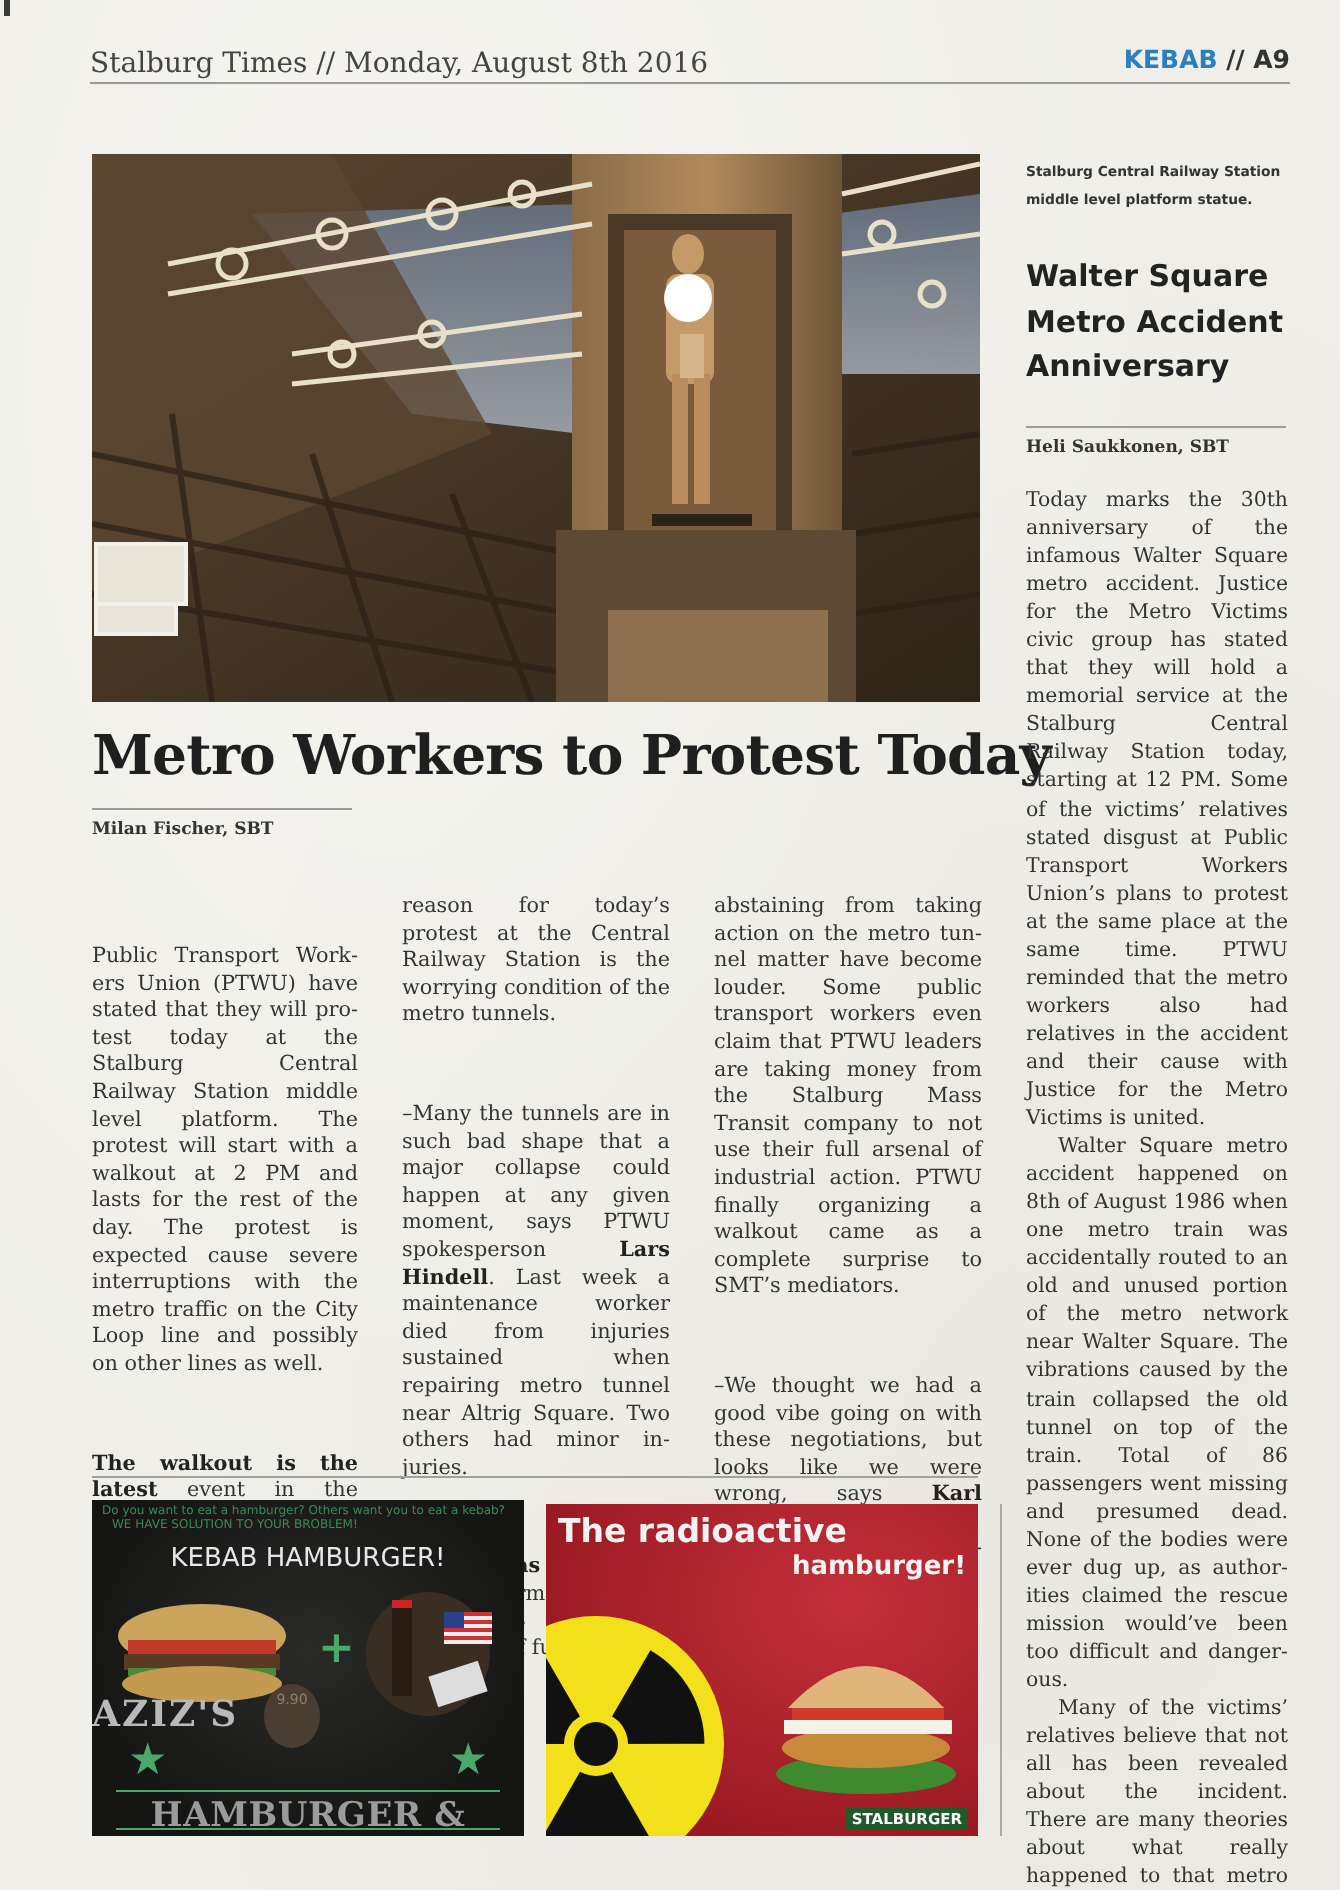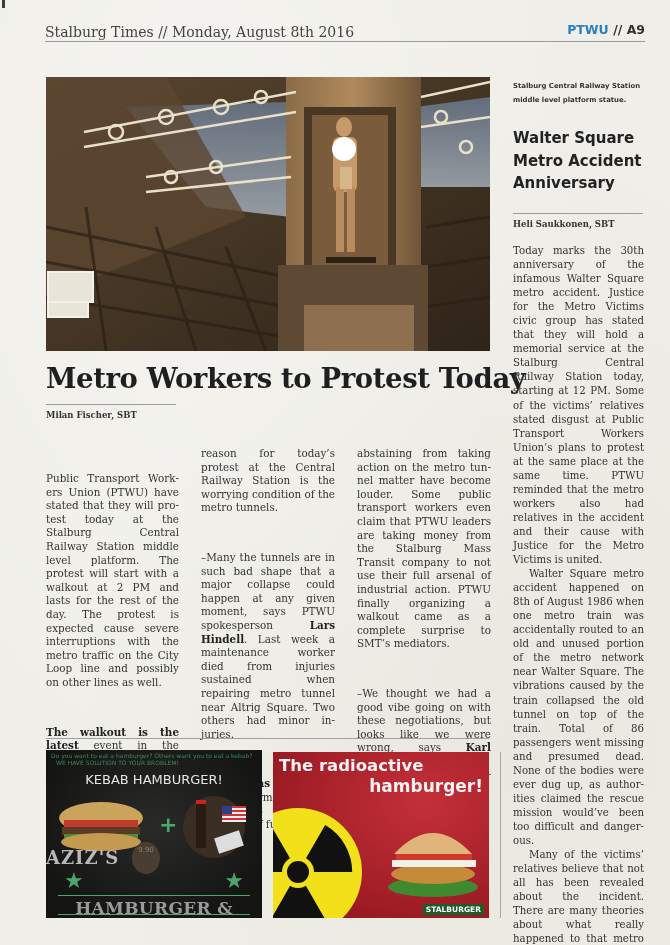--- a/index.html
+++ b/index.html
@@ -82,21 +82,21 @@
   .ad1-star { position: absolute; top: 118px; color: #4aa86a; font-size: 22px; }
   .ad1-line { position: absolute; left: 12px; width: 192px; height: 1px; background: #4aa86a; }
   .ad1-sub { position: absolute; left: 0; width: 100%; top: 148px; text-align: center; color: #9b9b9b; font-family: "DejaVu Serif", serif; font-size: 17px; font-weight: bold; letter-spacing: 0.3px; }
 
   .ad2 {
     position: absolute; left: 273px; top: 752px; width: 216px; height: 166px;
     background: radial-gradient(ellipse at 70% 30%, #c4303a, #9a1a22 75%);
     overflow: hidden; font-family: "DejaVu Sans", sans-serif;
   }
   .ad2-l1 { position: absolute; left: 6px; top: 4px; color: #f2f2f2; font-size: 16.5px; font-weight: bold; }
-  .ad2-l2 { position: absolute; right: 6px; top: 24px; color: #f2f2f2; font-size: 17px; font-weight: bold; }
+  .ad2-l2 { position: absolute; right: 6px; top: 24px; color: #f2f2f2; font-size: 13px; font-weight: bold; }
   .ad2-hazard { position: absolute; left: -40px; top: 55px; width: 130px; height: 130px; }
   .ad2-burger { position: absolute; left: 113px; top: 70px; width: 95px; height: 75px; }
   .ad2-brand { position: absolute; right: 5px; bottom: 3px; background: #1f5a2a; color: #fff; font-size: 7.5px; font-weight: bold; padding: 1px 3px; }
 
   .vrule { position: absolute; left: 500px; top: 752px; width: 1px; height: 166px; background: #a8a8a8; }
 
   
   .side-caption { position: absolute; left: 513px; top: 80px; width: 140px; font-family: "DejaVu Sans", sans-serif; font-size: 6.9px; font-weight: bold; line-height: 13.5px; color: #333; }
   .side-headline { position: absolute; left: 513px; top: 127px; width: 145px; font-family: "DejaVu Sans", sans-serif; font-size: 15px; line-height: 22.5px; color: #222; }
   .side-rule { position: absolute; left: 513px; top: 213px; width: 130px; height: 1px; background: #9a9a9a; }
@@ -106,21 +106,21 @@
   .side-col p + p { text-indent: 16px; }
 </style>
 </head>
 <body>
 
 <div class="page">
   <div class="corner-mark"></div>
 
   <div class="masthead">
     <span class="masthead-left">Stalburg Times // Monday, August 8th 2016</span>
-    <span class="masthead-right"><span class="section">PTWU</span><span class="sep"> // </span><span class="sep">A9</span></span>
+    <span class="masthead-right"><span class="section">KEBAB</span><span class="sep"> // </span><span class="sep">A9</span></span>
   </div>
 
   <div class="photo" title="Stalburg Central Railway Station middle level platform statue">
     <svg viewBox="0 0 444 274" preserveAspectRatio="none">
       <defs>
         <linearGradient id="sky" x1="0" y1="0" x2="0" y2="1">
             <stop offset="0" stop-color="#6a7a90"></stop>
             <stop offset="1" stop-color="#a9b4c0"></stop>
           </linearGradient>
         <linearGradient id="pillar" x1="0" y1="0" x2="1" y2="0">

